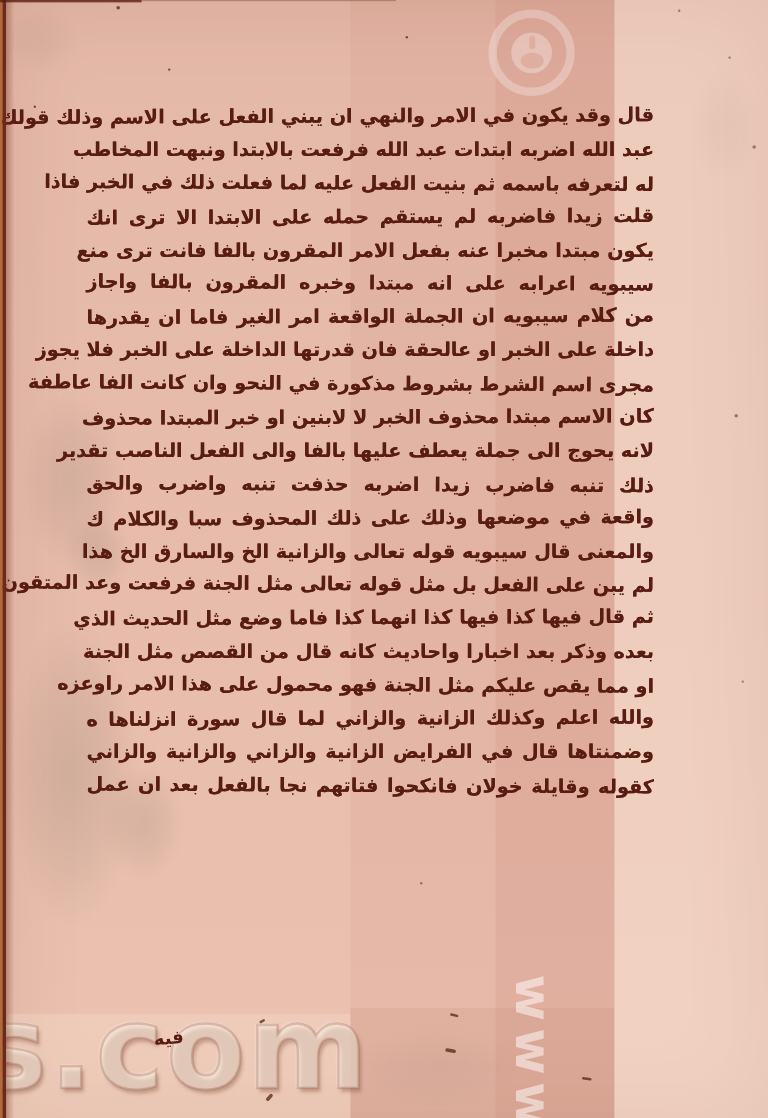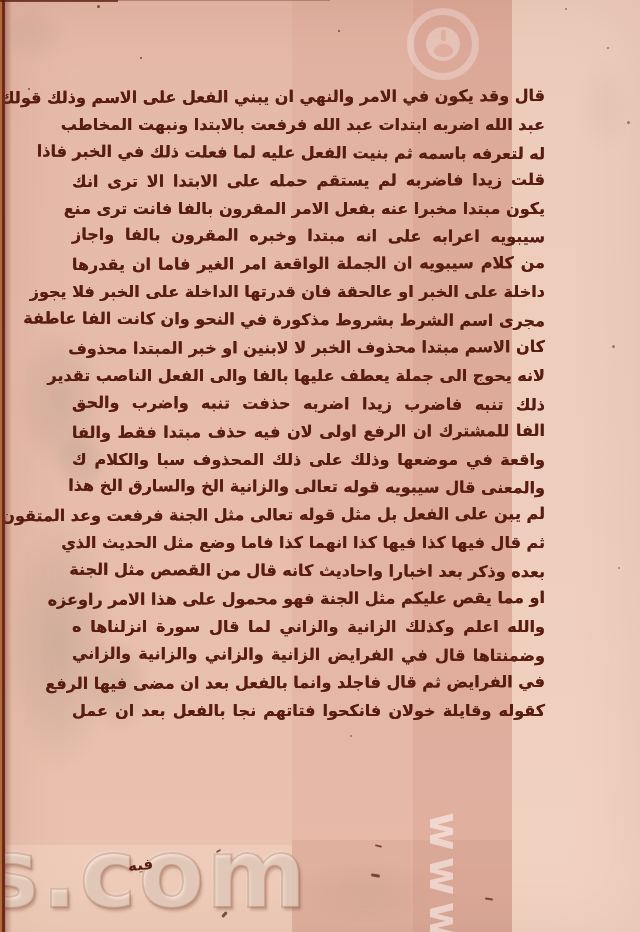--- a/index.html
+++ b/index.html
@@ -132,30 +132,28 @@
       <div class="line">له لتعرفه باسمه ثم بنيت الفعل عليه لما فعلت ذلك في الخبر فاذا</div>
       <div class="line">قلت زيدا فاضربه لم يستقم حمله على الابتدا الا ترى انك</div>
       <div class="line">يكون مبتدا مخبرا عنه بفعل الامر المقرون بالفا فانت ترى منع</div>
       <div class="line">سيبويه اعرابه على انه مبتدا وخبره المقرون بالفا واجاز</div>
       <div class="line">من كلام سيبويه ان الجملة الواقعة امر الغير فاما ان يقدرها</div>
       <div class="line">داخلة على الخبر او عالحقة فان قدرتها الداخلة على الخبر فلا يجوز</div>
       <div class="line">مجرى اسم الشرط بشروط مذكورة في النحو وان كانت الفا عاطفة</div>
       <div class="line">كان الاسم مبتدا محذوف الخبر لا لابنين او خبر المبتدا محذوف</div>
       <div class="line">لانه يحوج الى جملة يعطف عليها بالفا والى الفعل الناصب تقدير</div>
       <div class="line">ذلك تنبه فاضرب زيدا اضربه حذفت تنبه واضرب والحق</div>
-      <div class="line">الفا للمشترك ان الرفع اولى لان فيه حذف مبتدا فقط والفا</div>
       <div class="line">واقعة في موضعها وذلك على ذلك المحذوف سبا والكلام ك</div>
       <div class="line">والمعنى قال سيبويه قوله تعالى والزانية الخ والسارق الخ هذا</div>
       <div class="line">لم يبن على الفعل بل مثل قوله تعالى مثل الجنة فرفعت وعد المتقون</div>
       <div class="line">ثم قال فيها كذا فيها كذا انهما كذا فاما وضع مثل الحديث الذي</div>
       <div class="line">بعده وذكر بعد اخبارا واحاديث كانه قال من القصص مثل الجنة</div>
       <div class="line">او مما يقص عليكم مثل الجنة فهو محمول على هذا الامر راوعزه</div>
       <div class="line">والله اعلم وكذلك الزانية والزاني لما قال سورة انزلناها ه</div>
       <div class="line">وضمنتاها قال في الفرايض الزانية والزاني والزانية والزاني</div>
-      <div class="line">في الفرايض ثم قال فاجلد وانما بالفعل بعد ان مضى فيها الرفع</div>
       <div class="line">كقوله وقايلة خولان فانكحوا فتاتهم نجا بالفعل بعد ان عمل</div>
     </div>
 
   <div class="catchword">فيه</div>
 
   <div class="edge-orange"></div>
   <div class="edge-dark"></div>
   <div class="edge-fade"></div>
   <div class="edge-top"></div>
   <div class="edge-top2"></div>

